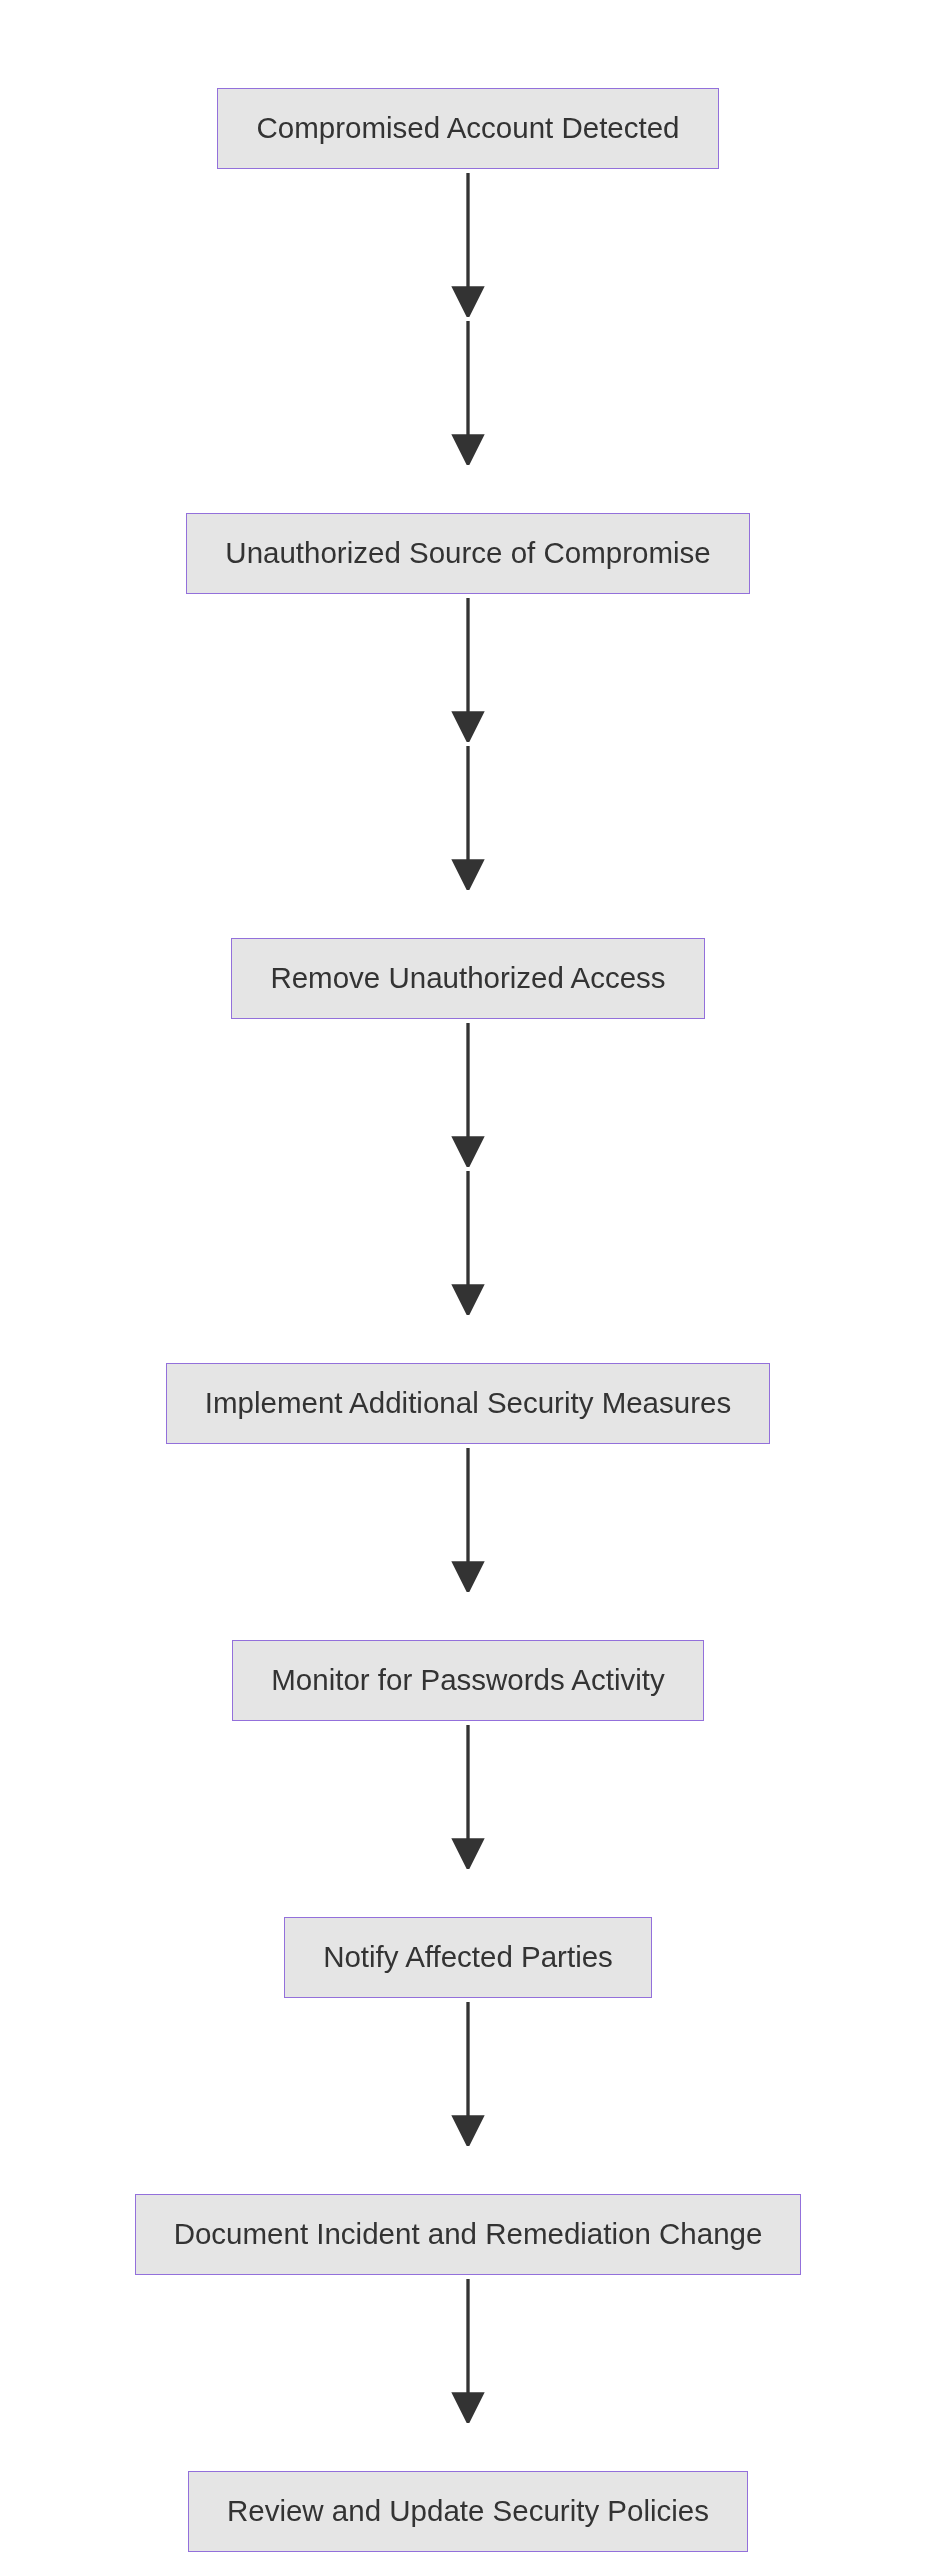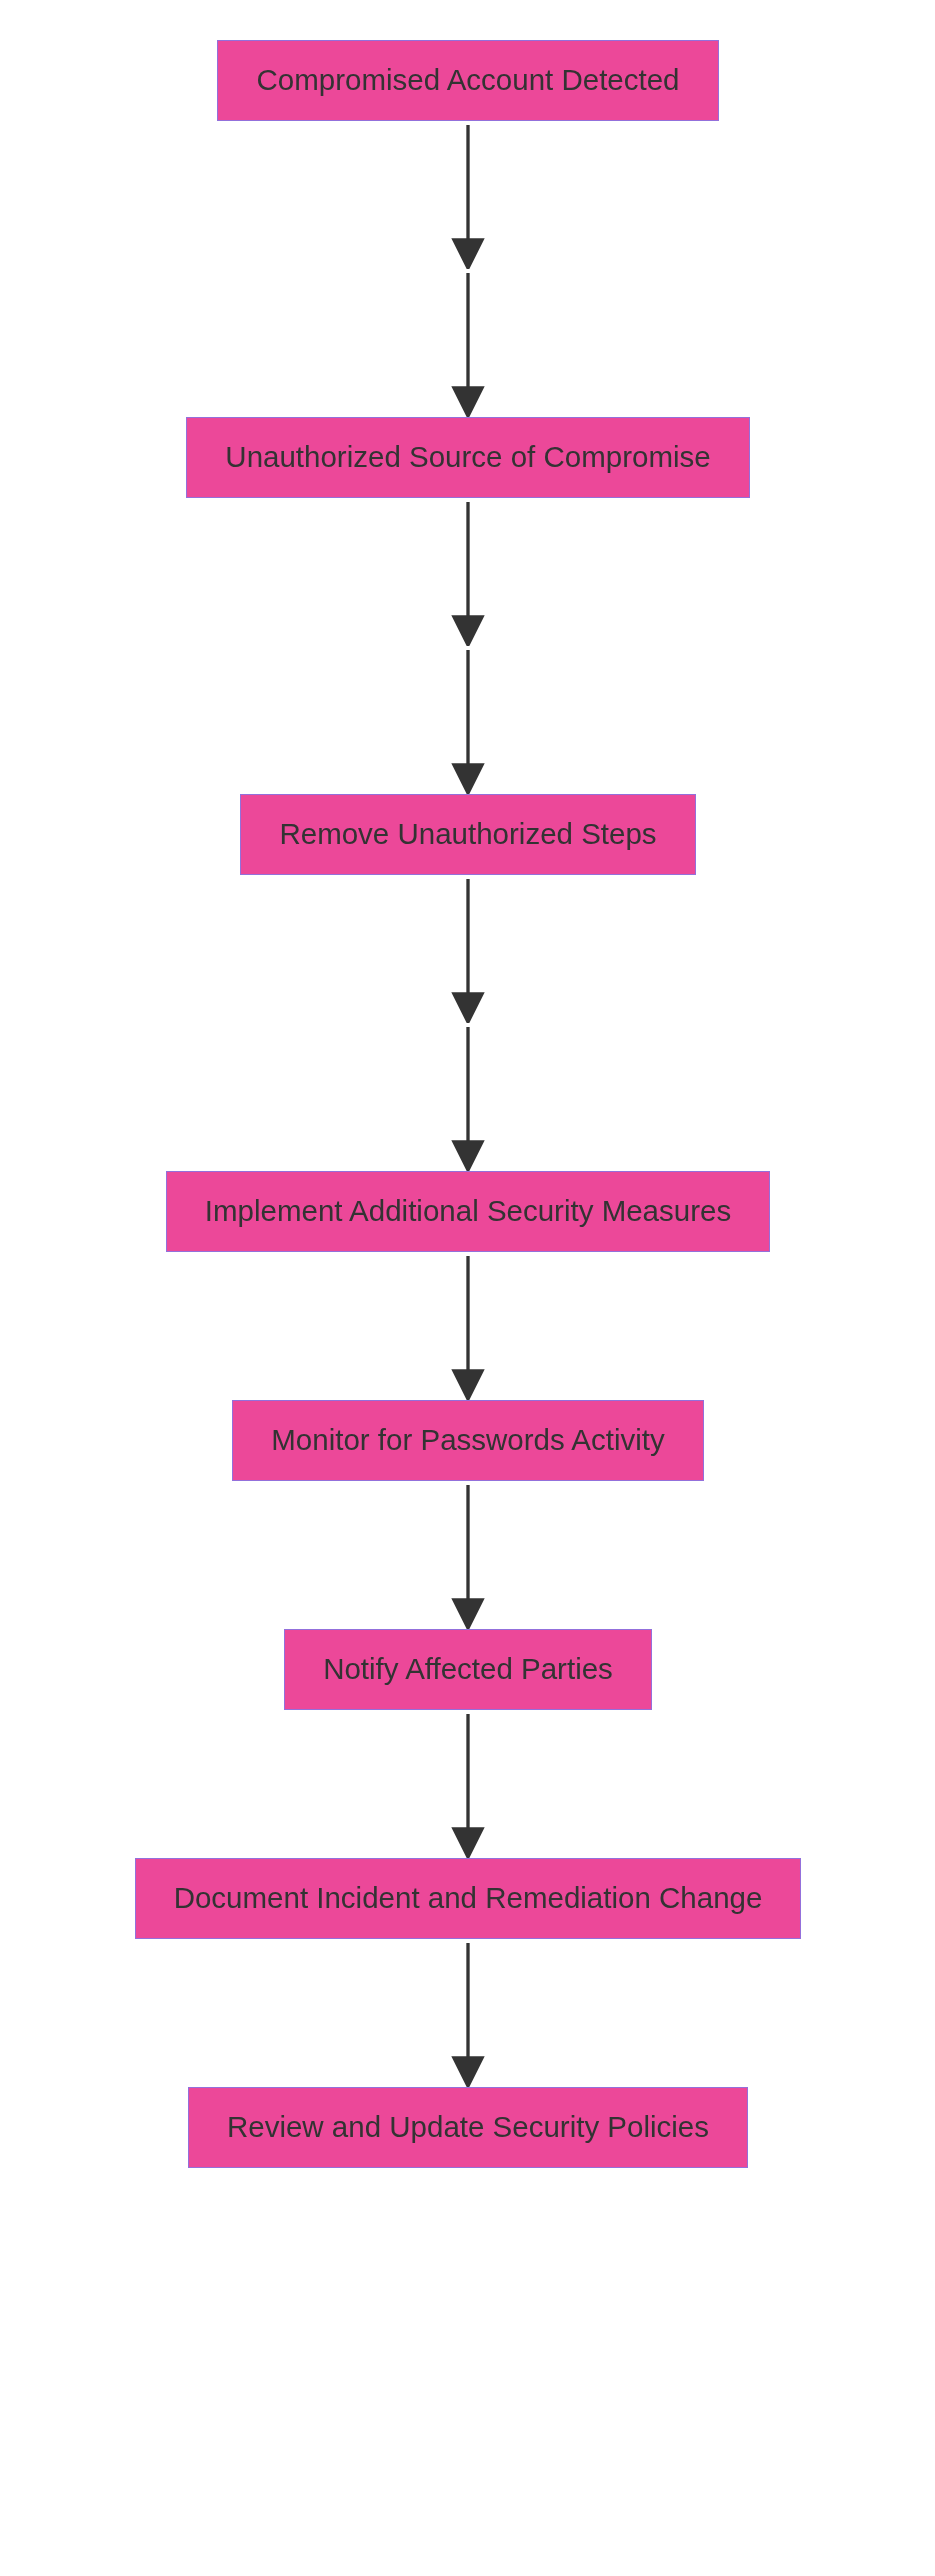--- a/index.html
+++ b/index.html
@@ -6,32 +6,33 @@
   html, body { width:936px; background:#fff; font-family: -apple-system, "Segoe UI", Helvetica, Arial, sans-serif; }
   .stage {
     width:936px;
     display:flex;
     flex-direction:column;
     align-items:center;
     padding-top:40px;
     padding-bottom:40px;
   }
   .node {
-    background:#ec4899;
+    background:#e5e5e5;
     border:1.7px solid #9370DB;
     display:flex;
     align-items:center;
     justify-content:center;
     text-align:center;
     color:#333;
     font-size:29.5px;
     line-height:1.25;
     padding:19px 38px;
     min-height:81px;
     white-space:nowrap;
+    margin-top:48px;
   }
   .arrow {
     width:100%;
     display:flex;
     justify-content:center;
   }
   .arrow svg { display:block; }
 </style>
 </head>
 <body>
@@ -62,21 +63,21 @@
         <line x1="30" y1="5" x2="30" y2="200" stroke="#333" stroke-width="5" marker-end="url(#ah)"></line>
       </svg>
   </div>
 
   <div class="arrow">
     <svg width="40" height="148" viewBox="0 0 60 220">
         <line x1="30" y1="5" x2="30" y2="200" stroke="#333" stroke-width="5" marker-end="url(#ah)"></line>
       </svg>
   </div>
 
-  <div class="node">Remove Unauthorized Steps</div>
+  <div class="node">Remove Unauthorized Access</div>
   <div class="arrow">
     <svg width="40" height="148" viewBox="0 0 60 220">
         <line x1="30" y1="5" x2="30" y2="200" stroke="#333" stroke-width="5" marker-end="url(#ah)"></line>
       </svg>
   </div>
 
   <div class="arrow">
     <svg width="40" height="148" viewBox="0 0 60 220">
         <line x1="30" y1="5" x2="30" y2="200" stroke="#333" stroke-width="5" marker-end="url(#ah)"></line>
       </svg>

